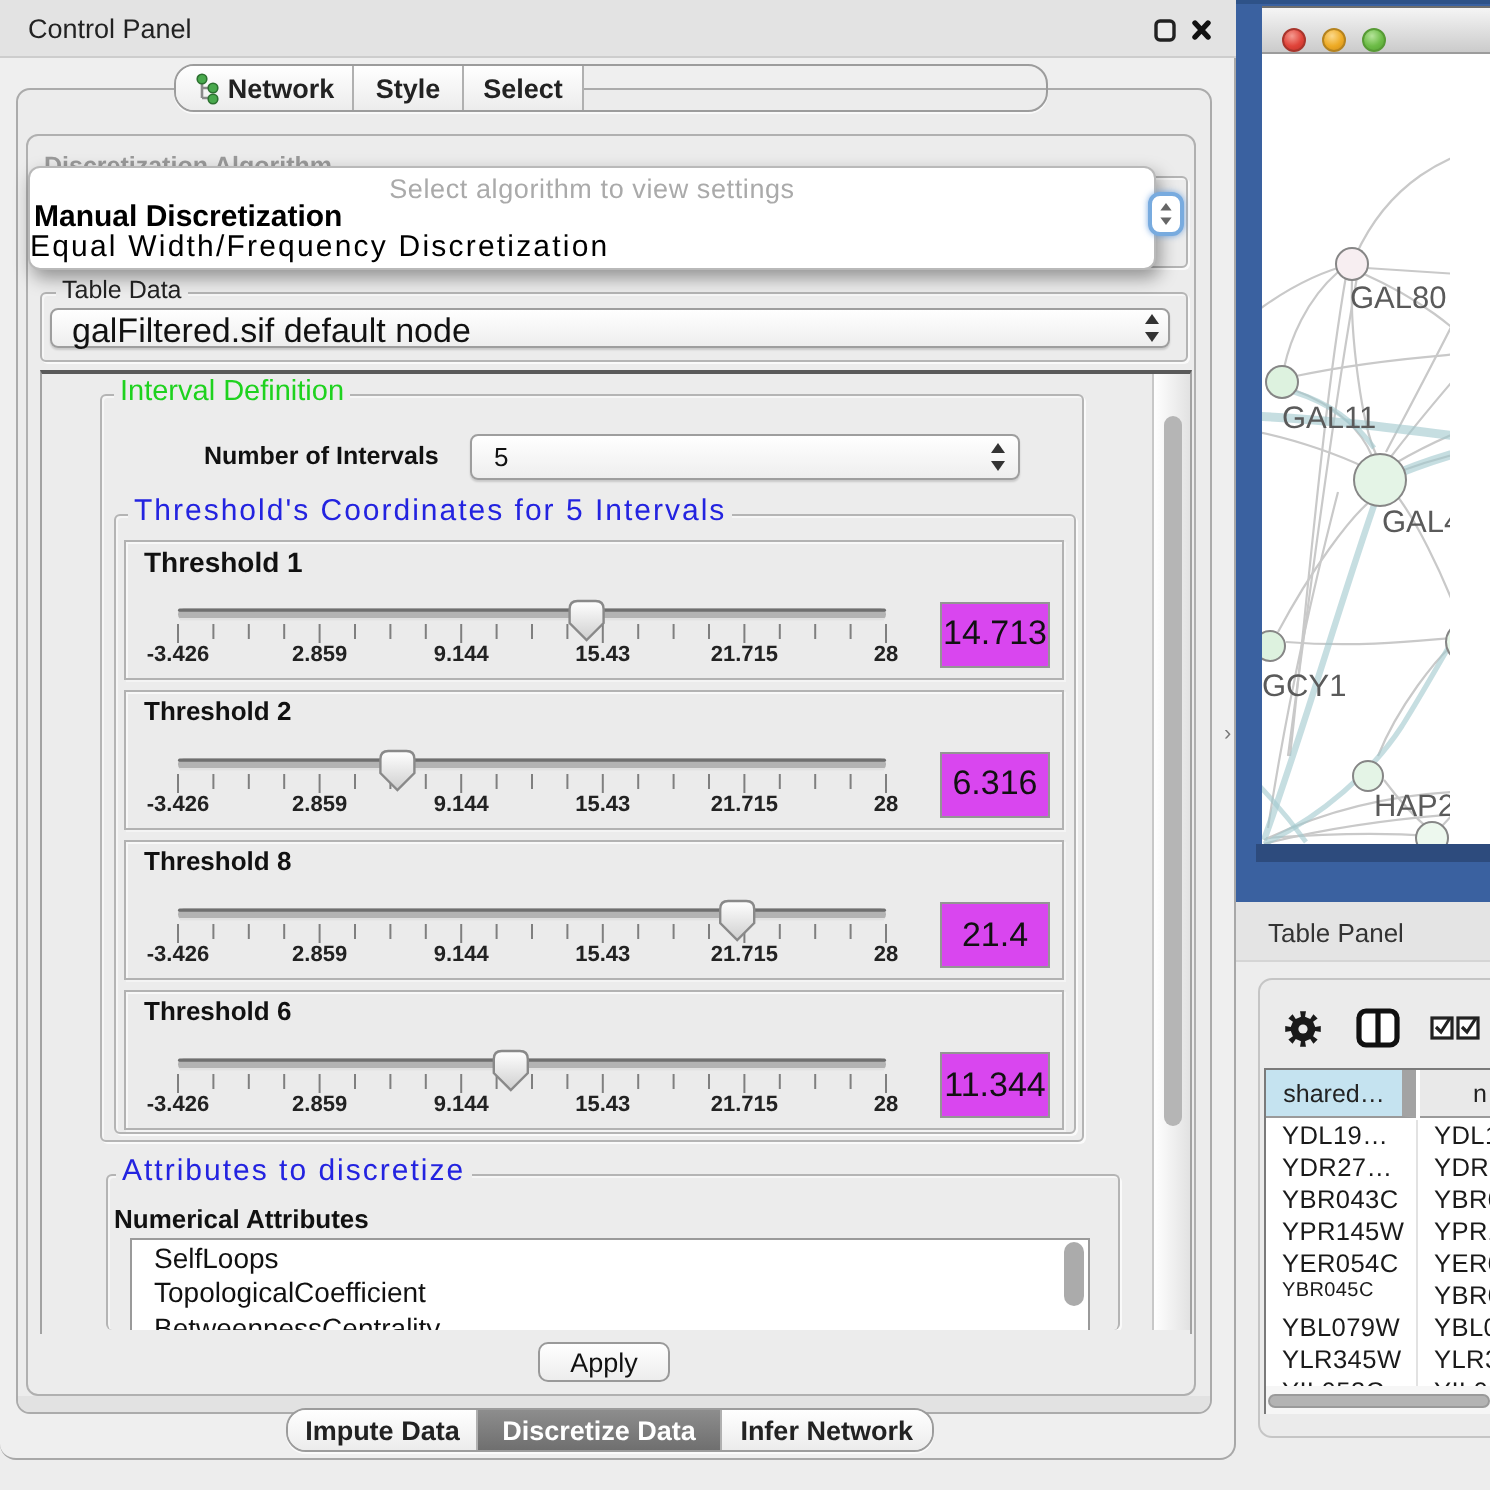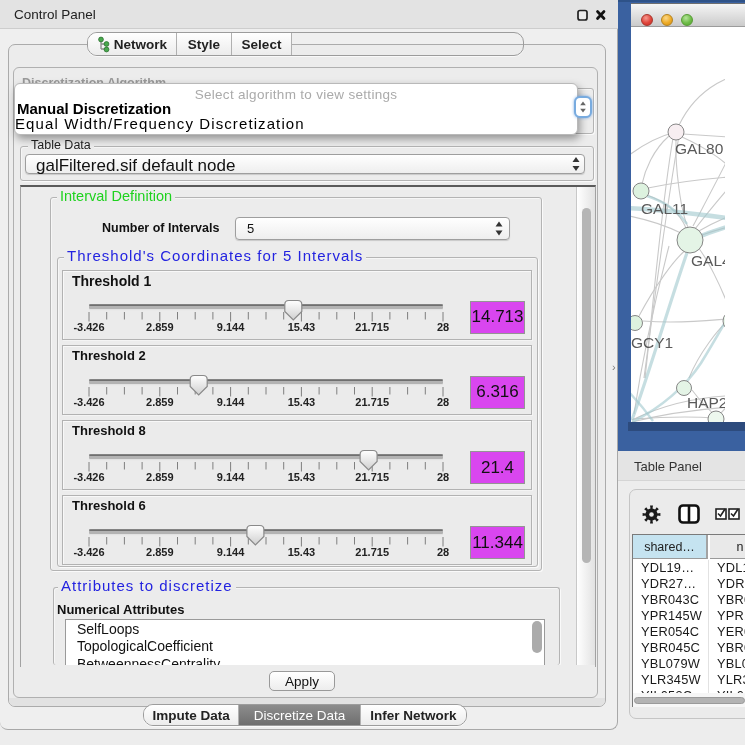--- a/index.html
+++ b/index.html
@@ -322,21 +322,21 @@
 </div>
 <div class="abs" style="left:532px;top:621px;width:10px;height:32px;border-radius:5px;background:#ababab;"></div>
 <div class="abs" style="left:21px;top:665px;width:574px;height:2px;background:#ececec;"></div>
 <div class="abs" style="left:269px;top:671px;width:66px;height:20px;border-radius:5px;
  background:linear-gradient(#ffffff,#ededed);border:1px solid #999;display:flex;align-items:center;
  justify-content:center;font-size:13.5px;color:#111;">Apply</div>
 <div class="abs" style="left:13px;top:67px;width:585px;height:631px;border:1px solid #b0b0b0;border-radius:6px;"></div>
 <div class="abs" style="left:9px;top:698px;width:596px;height:8px;background:#e2e2e2;border-radius:0 0 6px 6px;"></div>
 <div class="abs segwrap" style="left:143px;top:704px;width:324px;height:22px;">
  <div class="seg" style="width:96px;">Impute Data</div>
- <div class="seg dark" style="width:122px;font-weight:normal;">Discretize Data</div>
+ <div class="seg dark" style="width:122px;font-weight:bold;">Discretize Data</div>
  <div class="seg" style="width:106px;border-right:none;">Infer Network</div>
 </div>
 <div class="abs" style="left:612px;top:361px;font-size:11px;color:#7a7a7a;">›</div>
 <div class="abs" style="left:14px;top:83px;width:564px;height:52px;background:#fff;
  border:1px solid #b9b9b9;border-radius:6px;box-shadow:2px 4px 9px rgba(0,0,0,.38);"></div>
 <div class="abs" style="left:14px;top:87px;width:564px;text-align:center;font-size:13.5px;
  letter-spacing:0.3px;color:#aaaaaa;">Select algorithm to view settings</div>
 <div class="abs" style="left:17px;top:100px;font-size:15px;font-weight:bold;color:#000;">Manual Discretization</div>
 <div class="abs" style="left:15px;top:115px;font-size:15px;letter-spacing:1.1px;color:#000;">Equal Width/Frequency Discretization</div>
 <div class="abs" style="left:574px;top:96px;width:18px;height:22px;border:2px solid #78abdf;
@@ -363,36 +363,36 @@
 <rect x="1" y="2" width="10" height="10" fill="#fff" stroke="#222" stroke-width="1.6"></rect>
 <path d="M 3,6.5 L 5.5,9 L 10,2" stroke="#222" stroke-width="1.6" fill="none"></path>
   </svg>
 <svg class="abs" style="left:728px;top:507px;" width="13" height="13" viewBox="0 0 13 13">
 <rect x="1" y="2" width="10" height="10" fill="#fff" stroke="#222" stroke-width="1.6"></rect>
 <path d="M 3,6.5 L 5.5,9 L 10,2" stroke="#222" stroke-width="1.6" fill="none"></path>
   </svg>
 <div class="abs" style="left:632px;top:534px;width:113px;height:173px;background:#fff;
  border:1px solid #7a7a7a;border-right:none;overflow:hidden;"></div>
 <div class="abs" style="left:633px;top:535px;width:75px;height:24px;background:#c5e3f0;
- border-right:2px solid #a3a3a3;border-bottom:1px solid #9a9a9a;
+ border-right:7px solid #a3a3a3;border-bottom:1px solid #9a9a9a;
  display:flex;align-items:center;justify-content:center;font-size:12.5px;color:#222;">shared…</div>
 <div class="abs" style="left:709.5px;top:535px;width:36px;height:24px;background:#e9e9e9;
  border-bottom:1px solid #9a9a9a;font-size:12.5px;color:#222;
  display:flex;align-items:center;padding-left:27px;">n</div>
 <div class="abs" style="left:641px;top:560.0px;font-size:12.8px;letter-spacing:0.2px;color:#1a1a1a;">YDL19…</div>
 <div class="abs" style="left:717px;top:560.0px;font-size:12.8px;letter-spacing:0.2px;color:#1a1a1a;">YDL1</div>
 <div class="abs" style="left:641px;top:576.0px;font-size:12.8px;letter-spacing:0.2px;color:#1a1a1a;">YDR27…</div>
 <div class="abs" style="left:717px;top:576.0px;font-size:12.8px;letter-spacing:0.2px;color:#1a1a1a;">YDR2</div>
 <div class="abs" style="left:641px;top:592.1px;font-size:12.8px;letter-spacing:0.2px;color:#1a1a1a;">YBR043C</div>
 <div class="abs" style="left:717px;top:592.1px;font-size:12.8px;letter-spacing:0.2px;color:#1a1a1a;">YBR0</div>
 <div class="abs" style="left:641px;top:608.1px;font-size:12.8px;letter-spacing:0.2px;color:#1a1a1a;">YPR145W</div>
 <div class="abs" style="left:717px;top:608.1px;font-size:12.8px;letter-spacing:0.2px;color:#1a1a1a;">YPR1</div>
 <div class="abs" style="left:641px;top:624.2px;font-size:12.8px;letter-spacing:0.2px;color:#1a1a1a;">YER054C</div>
 <div class="abs" style="left:717px;top:624.2px;font-size:12.8px;letter-spacing:0.2px;color:#1a1a1a;">YER0</div>
-<div class="abs" style="left:641px;top:640.2px;font-size:13px;letter-spacing:0.2px;color:#1a1a1a;">YBR045C</div>
+<div class="abs" style="left:641px;top:640.2px;font-size:10px;letter-spacing:0.2px;color:#1a1a1a;">YBR045C</div>
 <div class="abs" style="left:717px;top:640.2px;font-size:12.8px;letter-spacing:0.2px;color:#1a1a1a;">YBR0</div>
 <div class="abs" style="left:641px;top:656.3px;font-size:12.8px;letter-spacing:0.2px;color:#1a1a1a;">YBL079W</div>
 <div class="abs" style="left:717px;top:656.3px;font-size:12.8px;letter-spacing:0.2px;color:#1a1a1a;">YBL0</div>
 <div class="abs" style="left:641px;top:672.4px;font-size:12.8px;letter-spacing:0.2px;color:#1a1a1a;">YLR345W</div>
 <div class="abs" style="left:717px;top:672.4px;font-size:12.8px;letter-spacing:0.2px;color:#1a1a1a;">YLR3</div>
 <div class="abs" style="left:641px;top:688.4px;font-size:12.8px;letter-spacing:0.2px;color:#1a1a1a;">YIL053C</div>
 <div class="abs" style="left:717px;top:688.4px;font-size:12.8px;letter-spacing:0.2px;color:#1a1a1a;">YIL0</div>
 <div class="abs" style="left:708px;top:560px;width:1px;height:133px;background:#e2e2e2;"></div>
 <div class="abs" style="left:633px;top:693px;width:112px;height:14px;background:#f6f6f6;"></div>
 <div class="abs" style="left:634px;top:697px;width:111px;height:7px;border-radius:3.5px;background:#b3b3b3;border:1px solid #9a9a9a;"></div>

